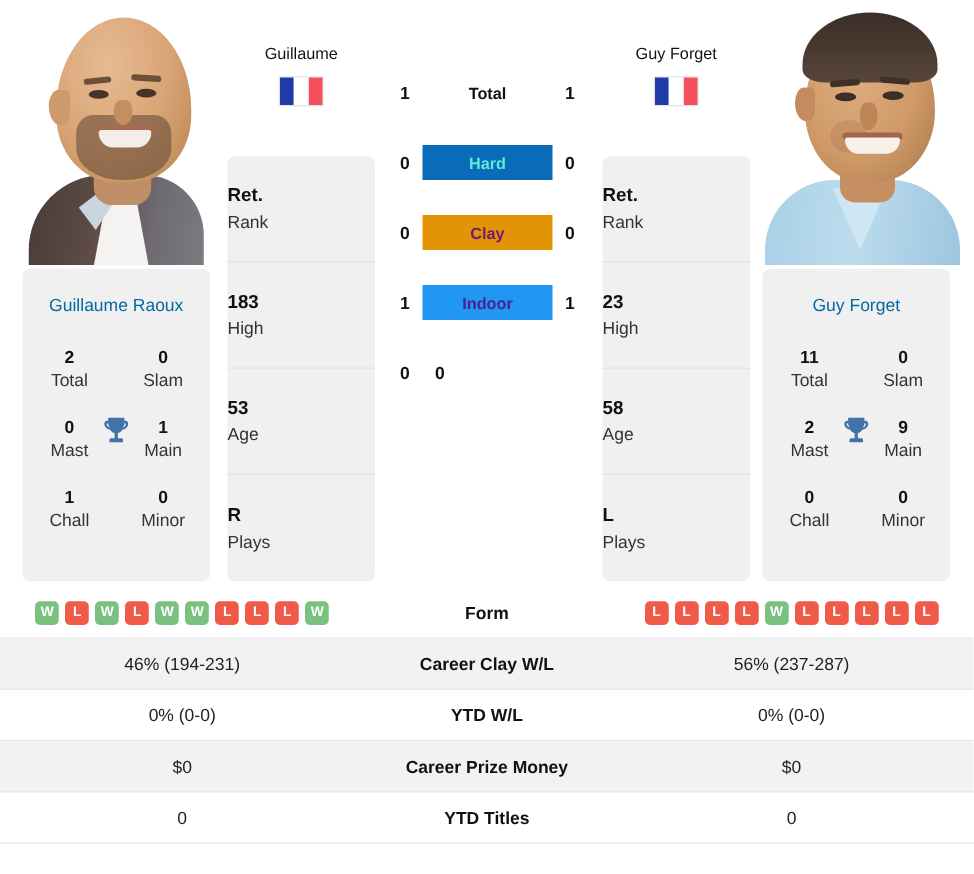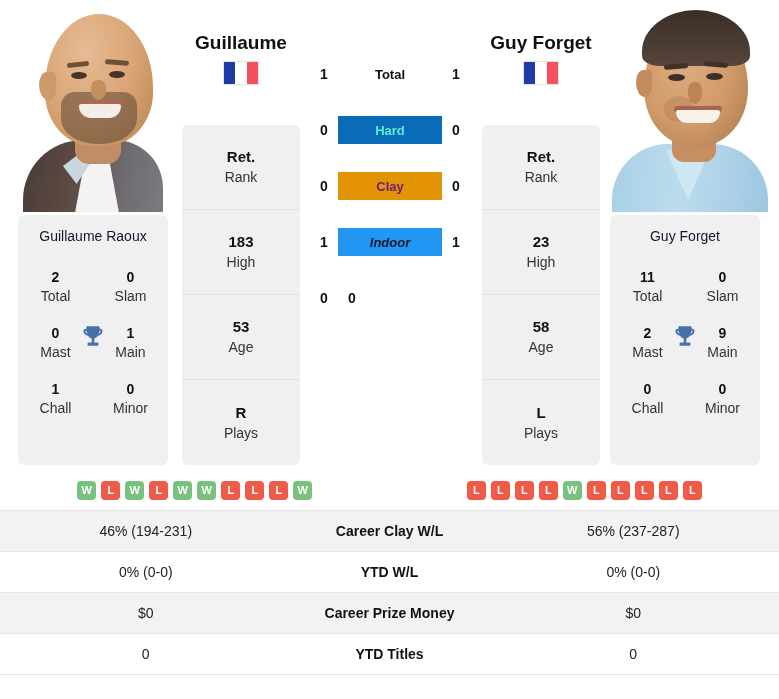--- a/index.html
+++ b/index.html
@@ -101,21 +101,21 @@
   .rf-nose { left: 84px; top: 82px; width: 14px; height: 22px; background:#bd8455; border-radius: 40% 40% 50% 50%; }
   .rf-mouth { left: 72px; top: 110px; width: 44px; height: 13px; background:#f6f2ea; border-radius: 3px 3px 16px 16px; }
   .rf-lip { left: 70px; top: 106px; width: 48px; height: 6px; background:#a4654e; border-radius: 8px; }
   .rf-cheek { left: 60px; top: 96px; width: 30px; height: 26px; background: rgba(150,100,65,.22); border-radius: 50%; }
 
   
   .name-block { position: absolute; width: 170px; text-align: center; }
   .name-block.left  { left: 156px; top: 30px; }
   .name-block.right { left: 456px; top: 30px; }
   .pname {
-    font-size: 19px; font-weight: bold; line-height: 25px; color: #111;
+    font-size: 13px; font-weight: normal; line-height: 25px; color: #111;
   }
   .flag {
     width: 36px; height: 24px; margin: 6px auto 0;
     display: flex; border: 1px solid #e3e3e3;
   }
   .flag i { display: block; height: 100%; flex: 1; }
   .flag .b { background: #1f3ba8; }
   .flag .w { background: #ffffff; }
   .flag .r { background: #f4505e; }
 
@@ -132,33 +132,33 @@
 
   
   .card {
     position: absolute; background: #f0f0f0; border-radius: 6px;
   }
   .card.stats { top: 125px; width: 118px; height: 340px; }
   .card.stats.left  { left: 182px; }
   .card.stats.right { left: 482px; }
   .statcell {
     height: 85px; display: flex; flex-direction: column;
-    align-items: center; justify-content: center;
+    align-items: flex-start; justify-content: center;
     border-bottom: 1px solid #e2e2e2;
   }
   .statcell:last-child { border-bottom: none; }
   .stat-v { font-size: 15px; font-weight: bold; color: #111; line-height: 20px; }
   .stat-l { font-size: 14px; color: #333; line-height: 20px; }
 
   .card.titles { top: 215px; width: 150px; height: 250px; }
   .card.titles.left  { left: 18px; }
   .card.titles.right { left: 610px; }
   .titles-name {
-    text-align: center; font-size: 14px; color: #0f172a;
-    padding-top: 12px; line-height: 18px;
+    text-align: center; font-size: 14px; color: #0369a1;
+    padding-top: 20px; line-height: 18px;
   }
   .titles-grid { position: relative; margin-top: 14px; }
   .trow { display: flex; height: 56px; align-items: center; }
   .tcell { flex: 1; text-align: center; }
   .tcell .v { font-size: 14px; font-weight: bold; color: #111; line-height: 19px; }
   .tcell .l { font-size: 14px; color: #333; line-height: 19px; }
   .trophy {
     position: absolute; left: 50%; top: 64px; transform: translateX(-50%);
     width: 26px; height: 26px;
   }
@@ -257,21 +257,21 @@
           <div class="sbar" style="background: rgb(10, 108, 184); color: #5eead4;">Hard</div>
           <div class="sval">0</div>
         </div>
         <div class="srow">
           <div class="sval">0</div>
           <div class="sbar" style="background: rgb(227, 148, 5); color: #701a75;">Clay</div>
           <div class="sval">0</div>
         </div>
         <div class="srow">
           <div class="sval">1</div>
-          <div class="sbar" style="background: rgb(33, 150, 243); color: #0f172a; font-style: italic;">Indoor</div>
+          <div class="sbar" style="background: rgb(33, 150, 243); color: #4c1d95;">Indoor</div>
           <div class="sval">1</div>
         </div>
         <div class="srow">
           <div class="sval">0</div>
           <div class="sval">0</div>
         </div>
       </div>
 
     <div class="card stats left" id="stats-left">
         <div class="statcell">
@@ -404,20 +404,21 @@
             <div class="badge W">W</div>
             <div class="badge L">L</div>
             <div class="badge W">W</div>
             <div class="badge W">W</div>
             <div class="badge L">L</div>
             <div class="badge L">L</div>
             <div class="badge L">L</div>
             <div class="badge W">W</div>
           </div>
         </div>
+        <div class="cellM">Form</div>
         <div class="cellR">
           <div class="formrow">
             <div class="badge L">L</div>
             <div class="badge L">L</div>
             <div class="badge L">L</div>
             <div class="badge L">L</div>
             <div class="badge W">W</div>
             <div class="badge L">L</div>
             <div class="badge L">L</div>
             <div class="badge L">L</div>

